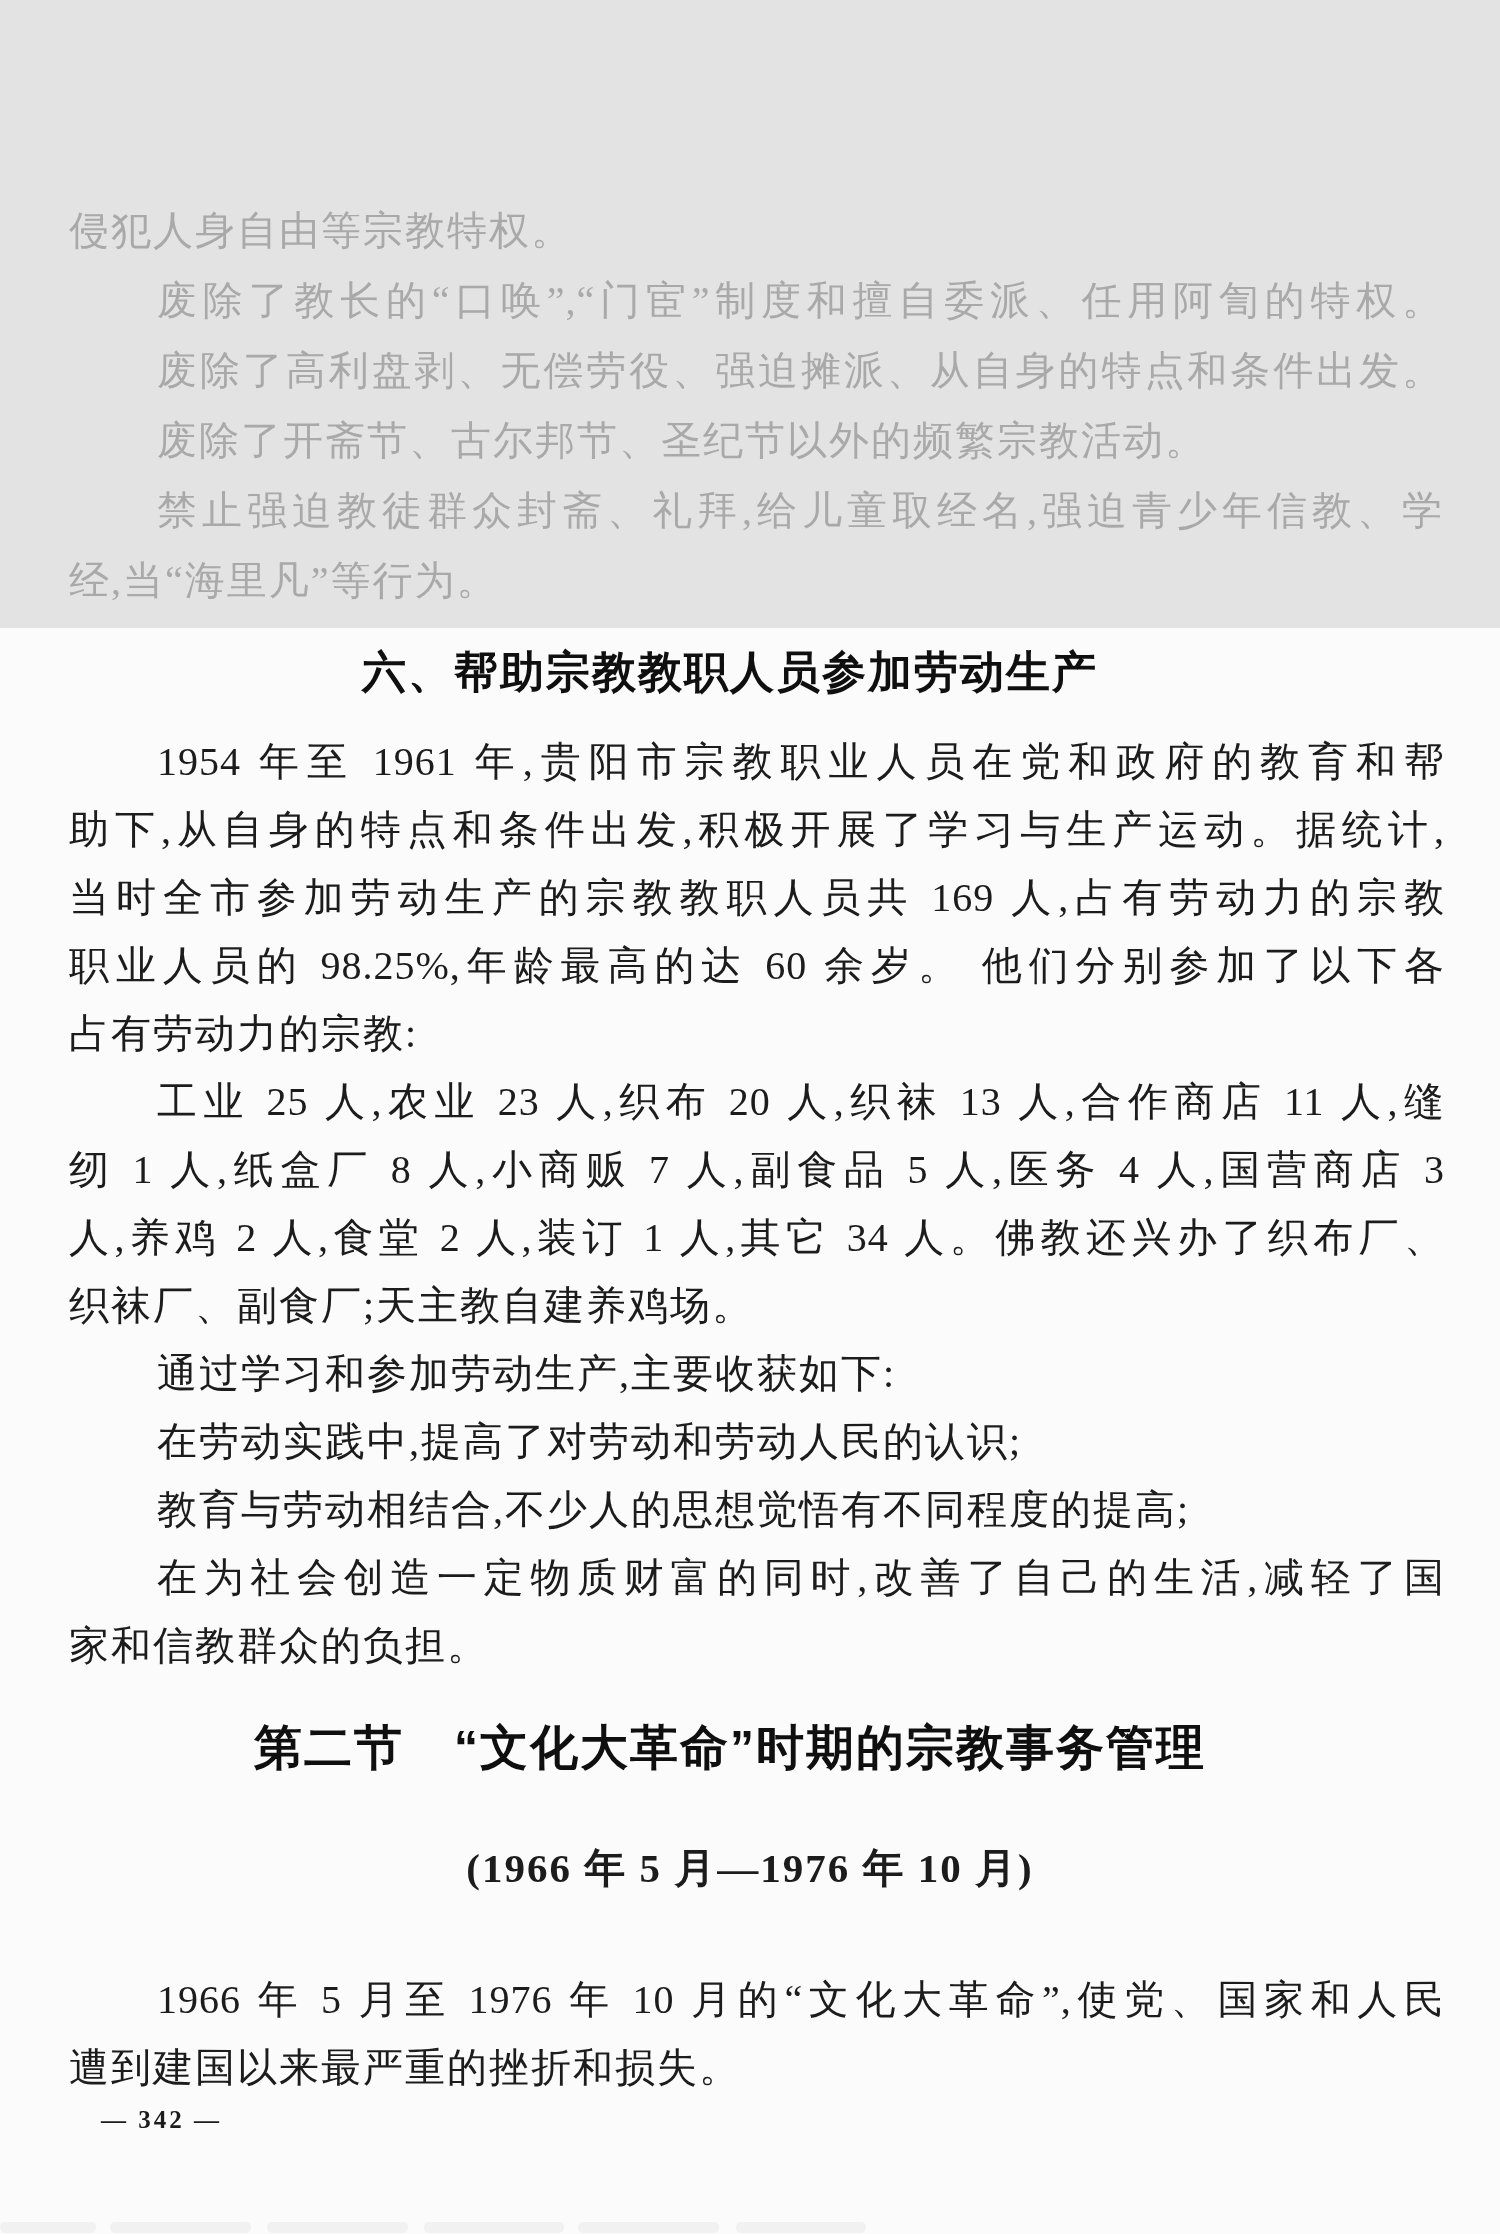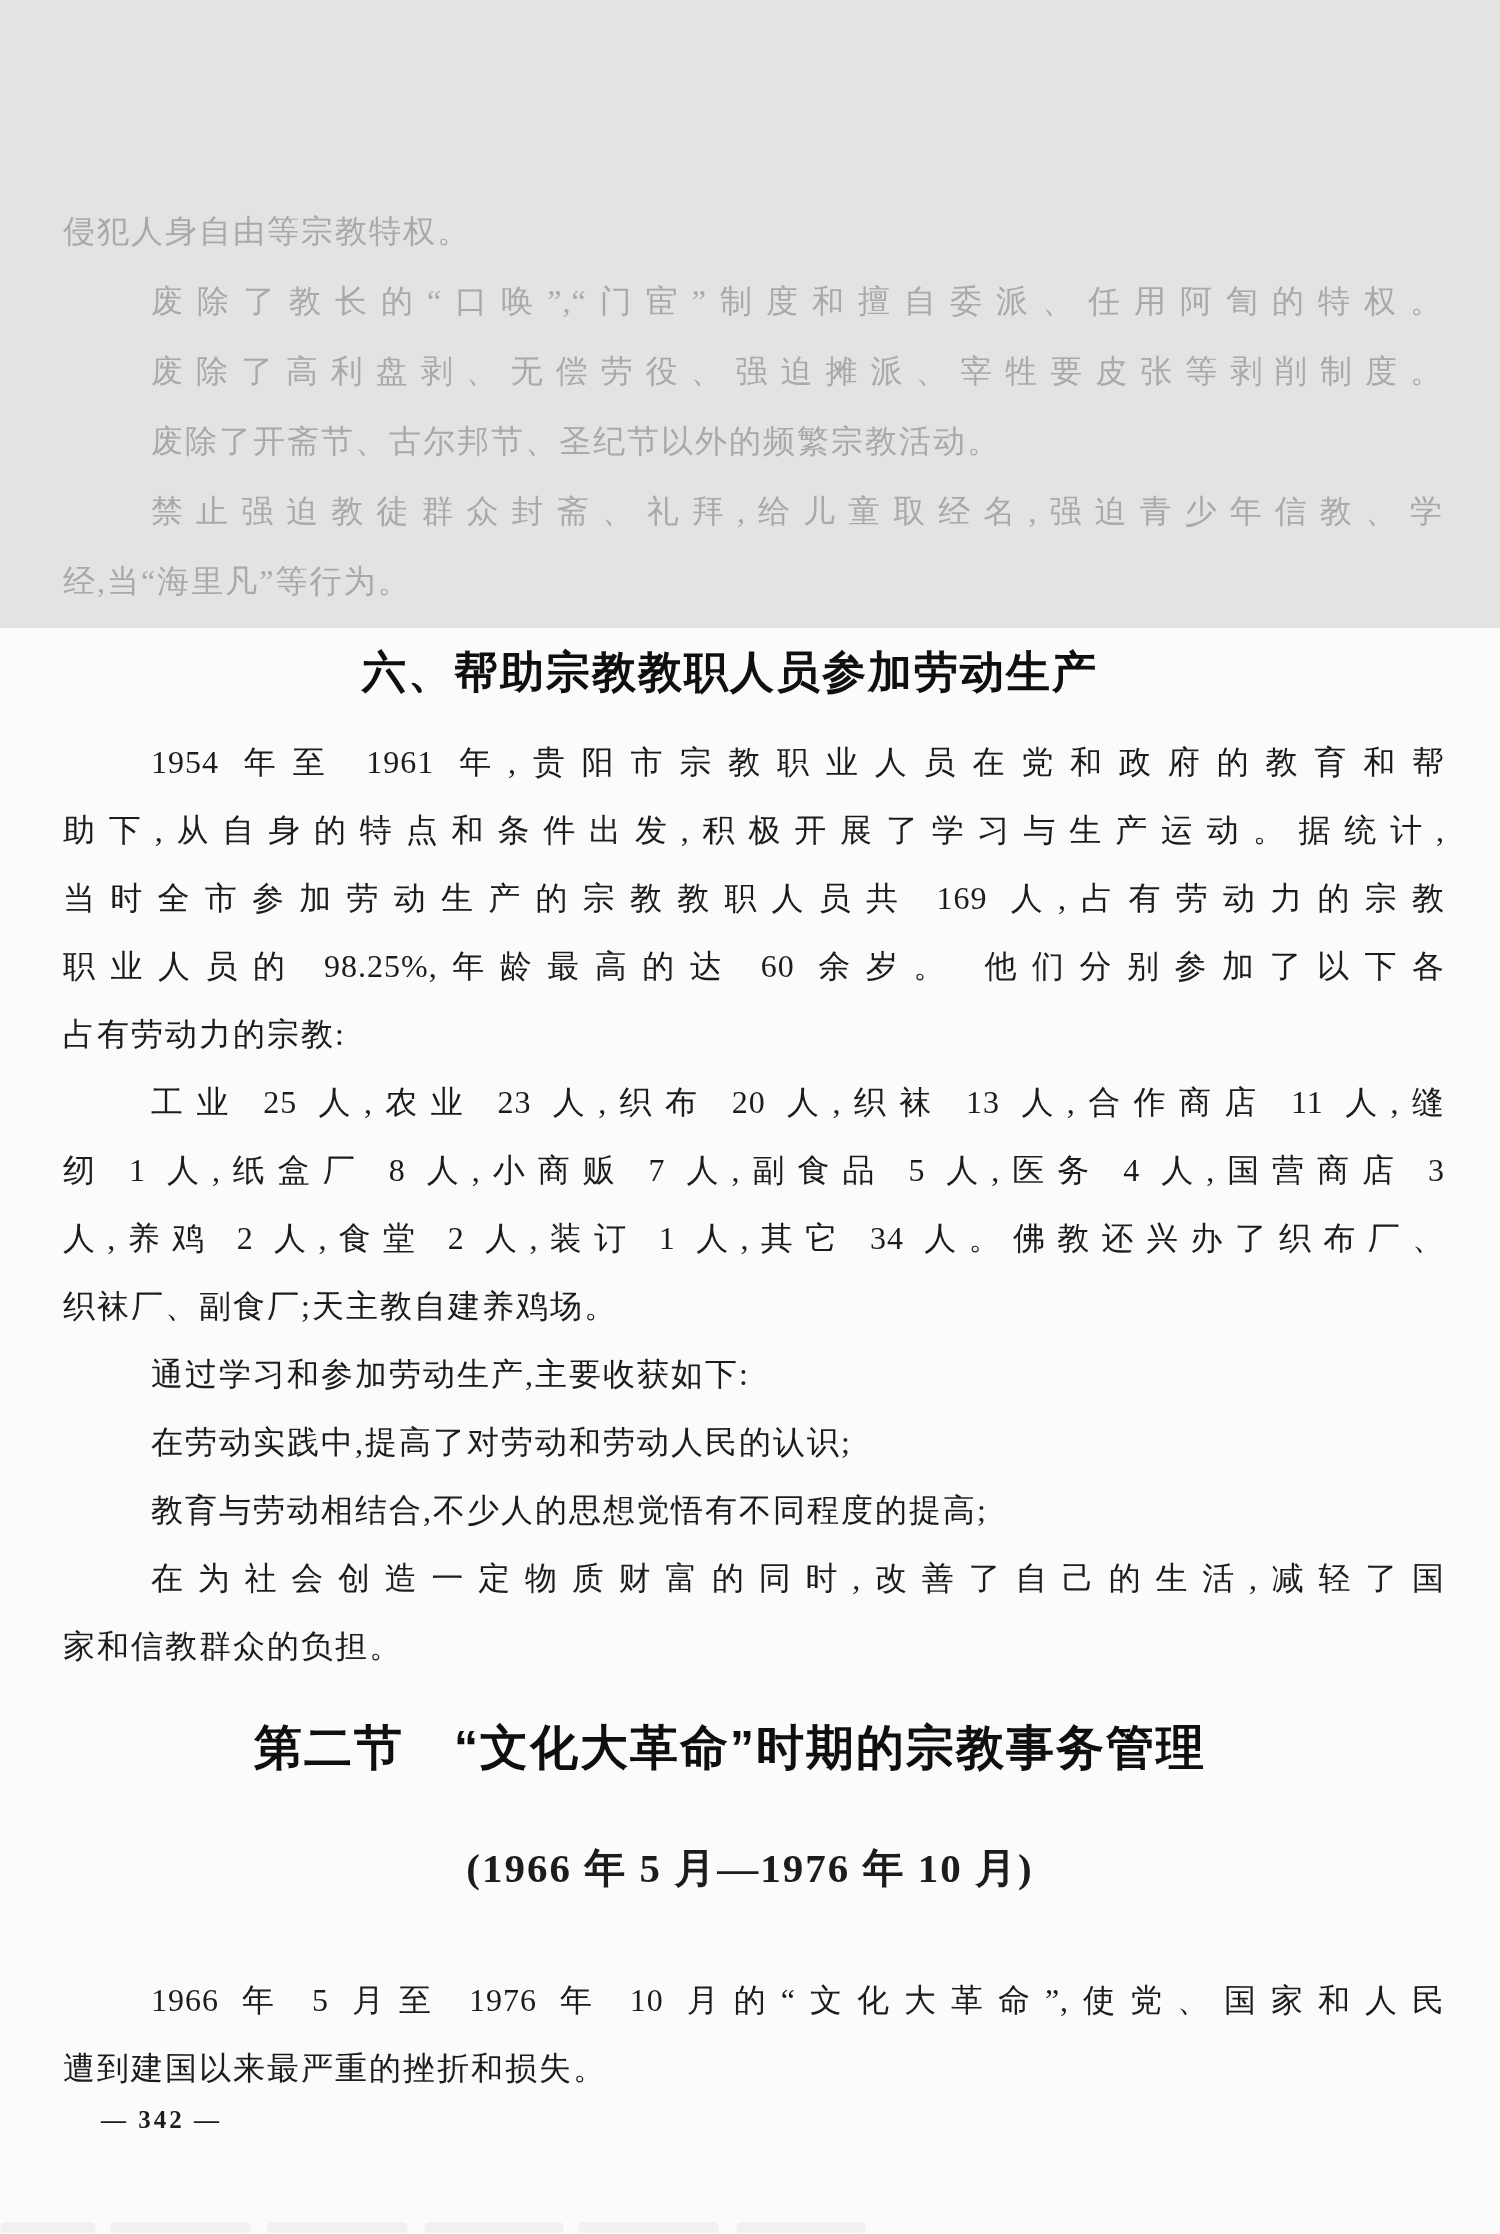--- a/index.html
+++ b/index.html
@@ -19,25 +19,26 @@
     width: 1500px; height: 628px;
     background: var(--overlay-bg, #e3e3e3);
     box-sizing: border-box;
     padding: 196px 57px 0 63px;
     color: var(--overlay-text, #a9a9a9);
   }
   .overlay .line { line-height: 70px; }
 
   
   .line {
-    font-size: 32px;
+    font-size: 40px;
     line-height: 68px;
     letter-spacing: 2px;
     text-align: left;
     white-space: normal;
+    margin-left: 6px;
   }
   .line.indent { text-indent: 88px; }
   .line.fill {
     text-align: justify;
     text-align-last: justify;
     letter-spacing: 1px;
   }
 
   
   .heading {
@@ -89,21 +90,21 @@
   .a6 { left: 736px; width: 130px; }
 </style>
 </head>
 <body>
 
 <div class="page">
 
   <div class="overlay">
       <div class="line">侵犯人身自由等宗教特权。</div>
       <div class="line indent fill">废除了教长的“口唤”,“门宦”制度和擅自委派、任用阿訇的特权。</div>
-      <div class="line indent fill">废除了高利盘剥、无偿劳役、强迫摊派、宰牲要皮张等剥削制度。</div>
+      <div class="line indent fill">废除了高利盘剥、无偿劳役、强迫摊派、从自身的特点和条件出发。</div>
       <div class="line indent">废除了开斋节、古尔邦节、圣纪节以外的频繁宗教活动。</div>
       <div class="line indent fill">禁止强迫教徒群众封斋、礼拜,给儿童取经名,强迫青少年信教、学</div>
       <div class="line">经,当“海里凡”等行为。</div>
     </div>
 
   <div class="heading heading-1">六、帮助宗教教职人员参加劳动生产</div>
 
   <div class="para-block block-section1">
       <div class="line indent fill">1954 年至 1961 年,贵阳市宗教职业人员在党和政府的教育和帮</div>
       <div class="line fill">助下,从自身的特点和条件出发,积极开展了学习与生产运动。据统计,</div>

